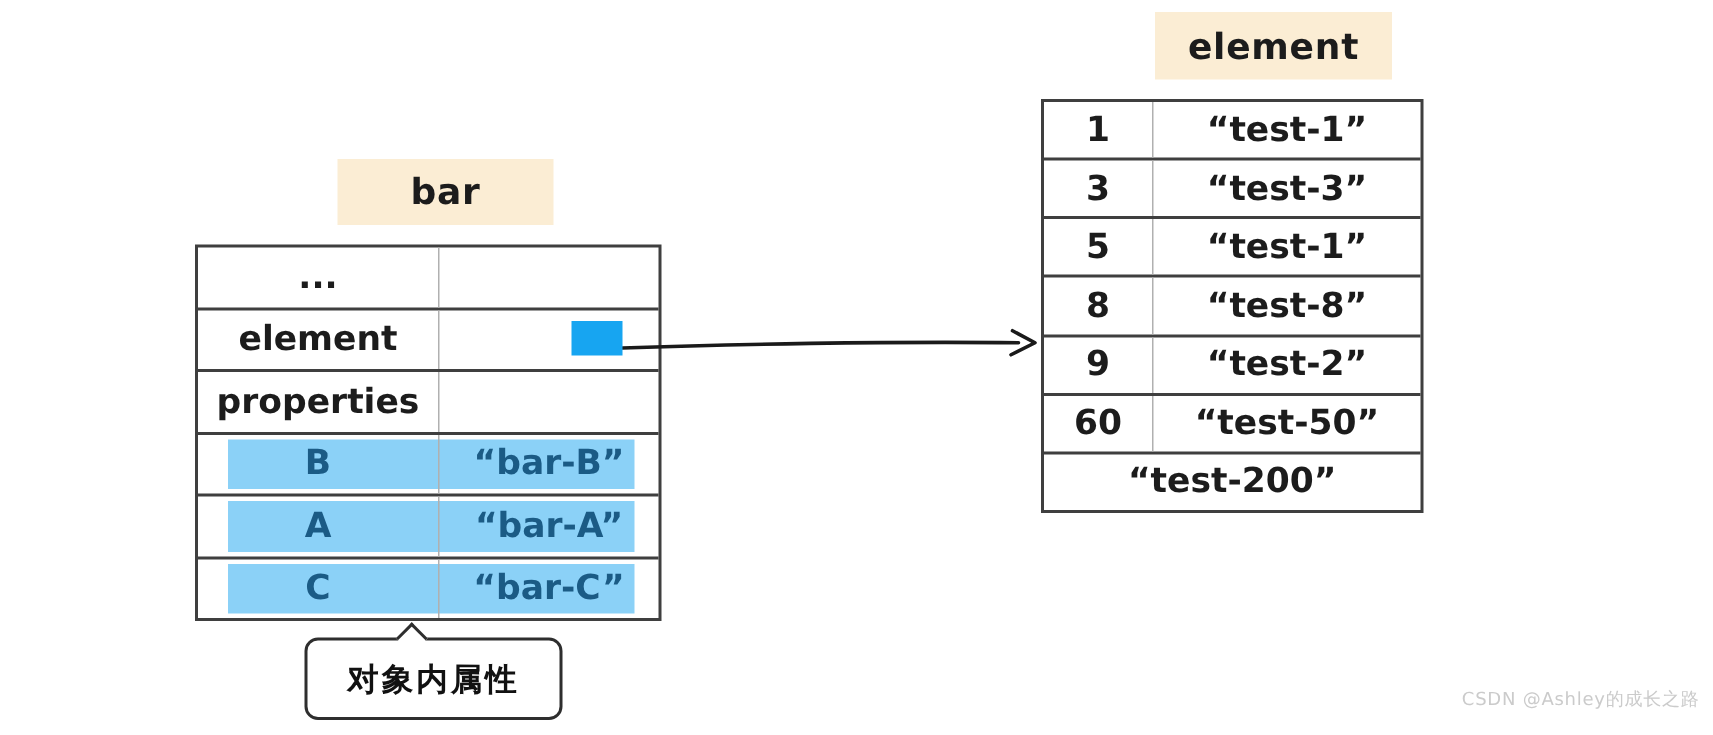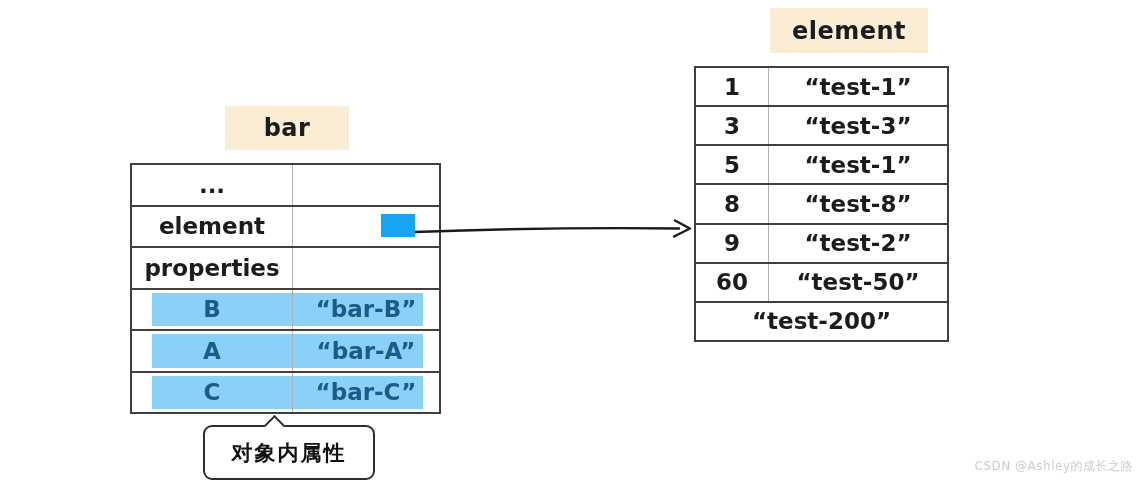--- a/index.html
+++ b/index.html
@@ -9,21 +9,21 @@
     position:relative; width:1142px; height:490px; background:#ffffff;
     overflow:hidden;
   }
 
   
   .label {
     position:absolute; background:#FBEDD4; color:#1c1c1c;
     display:flex; align-items:center; justify-content:center;
     font-size:24px; font-weight:700; letter-spacing:0.5px;
   }
-  .bar-label { left:225px; top:106px; width:124px; height:44px; }
+  .bar-label { left:225px; top:106px; width:144px; height:44px; }
   .element-label { left:770px; top:8px; width:158px; height:45px; }
 
   
   .tbl {
     position:absolute; background:#fff; border:2px solid #3f3f3f;
     display:flex; flex-direction:column;
   }
   .left-tbl  { left:130px; top:163px; width:311px; height:251px; }
   .right-tbl { left:694px; top:66px;  width:255px; height:276px; }
   .trow { flex:1; display:flex; position:relative; }

